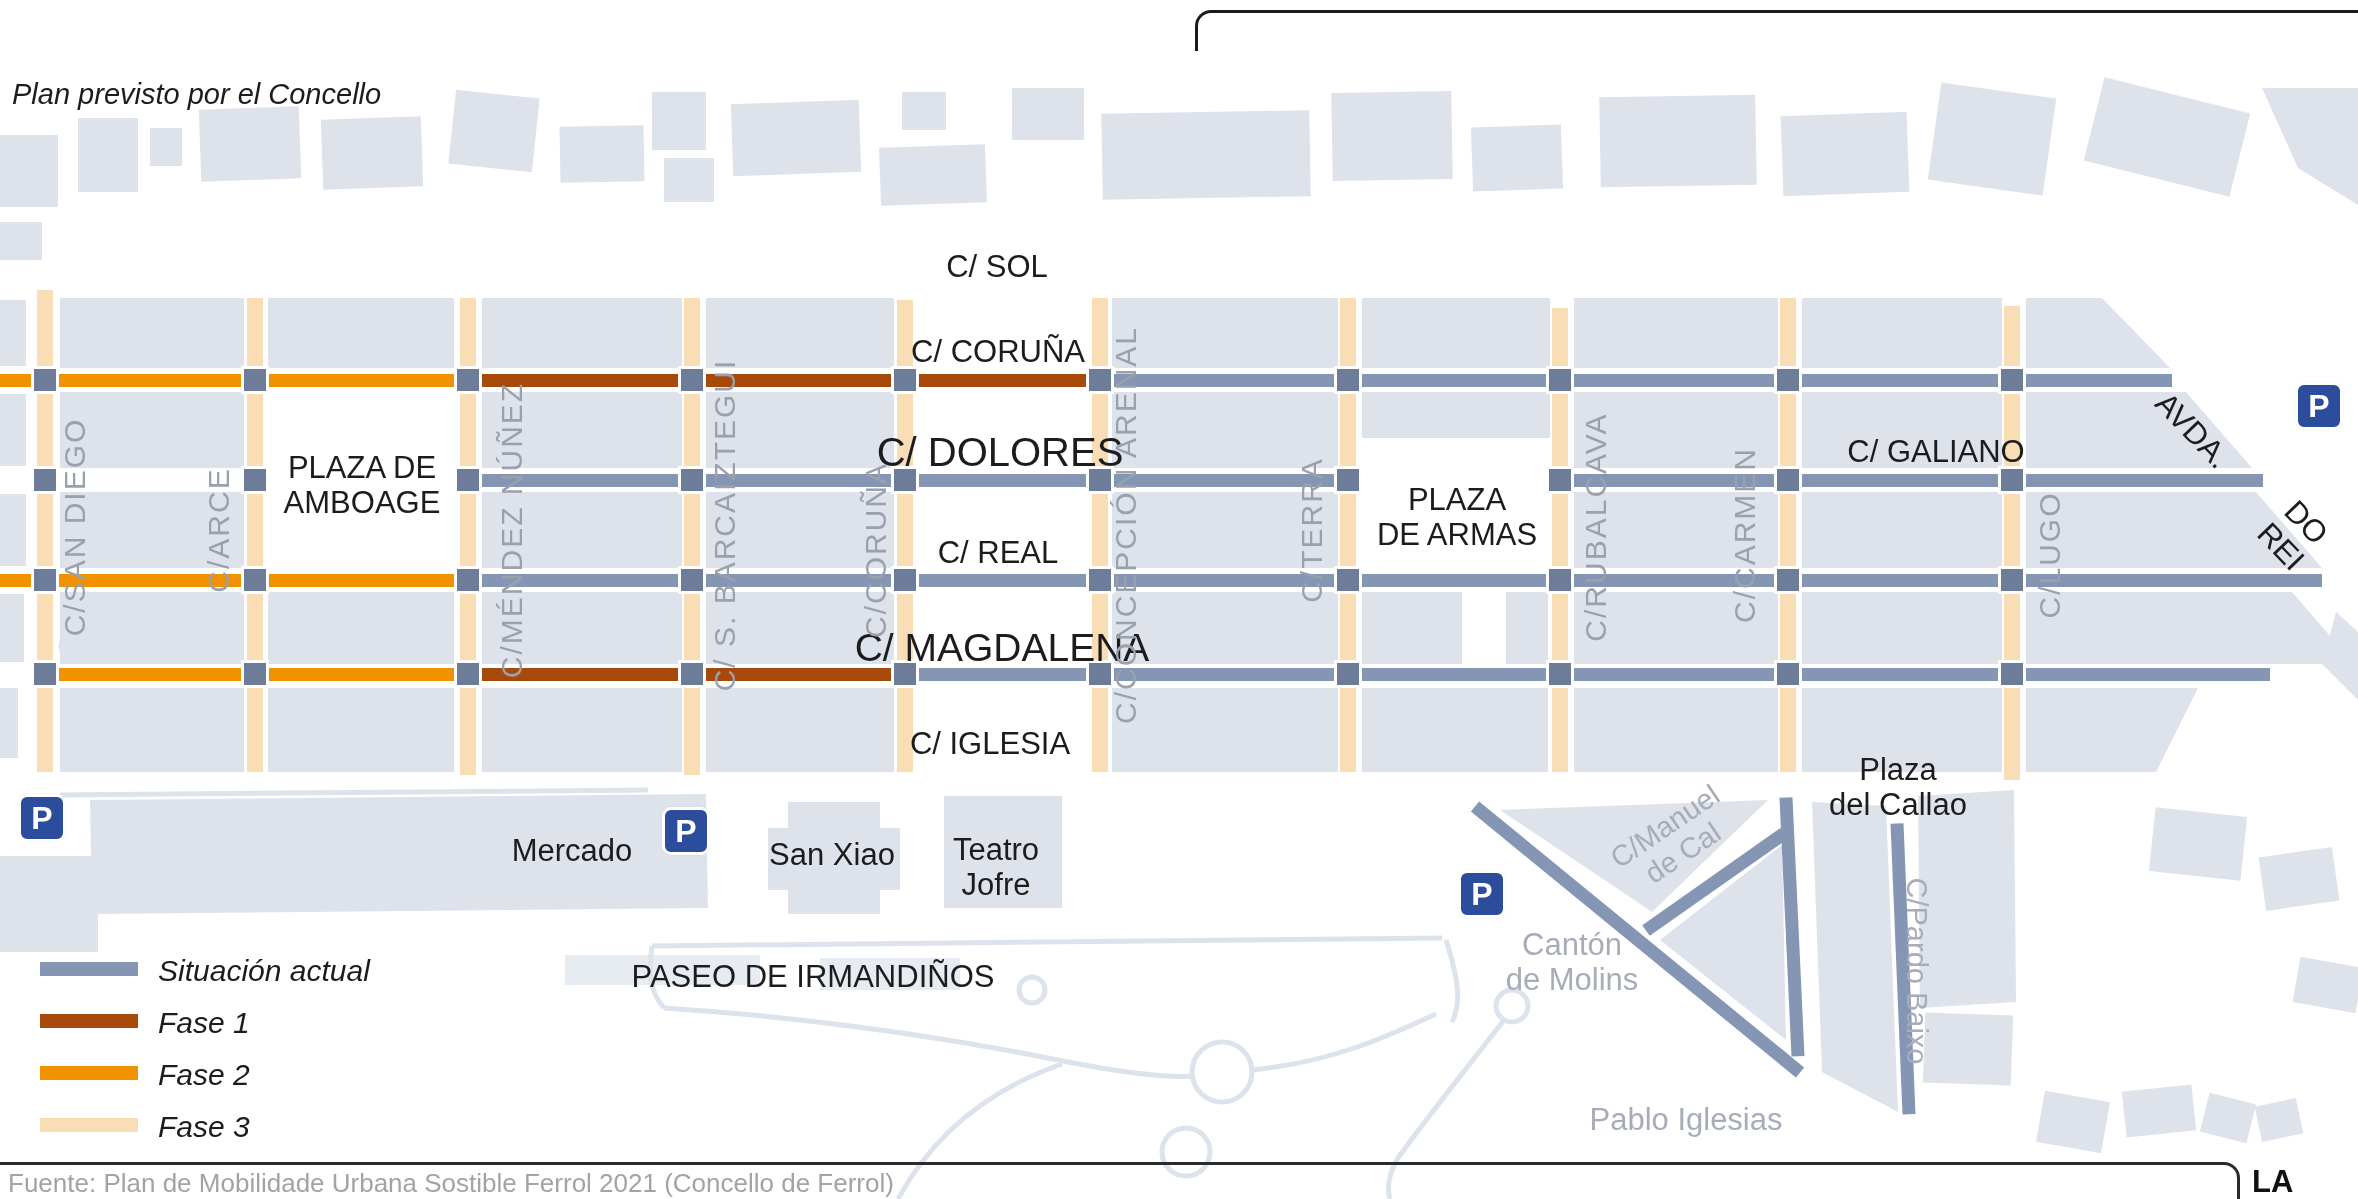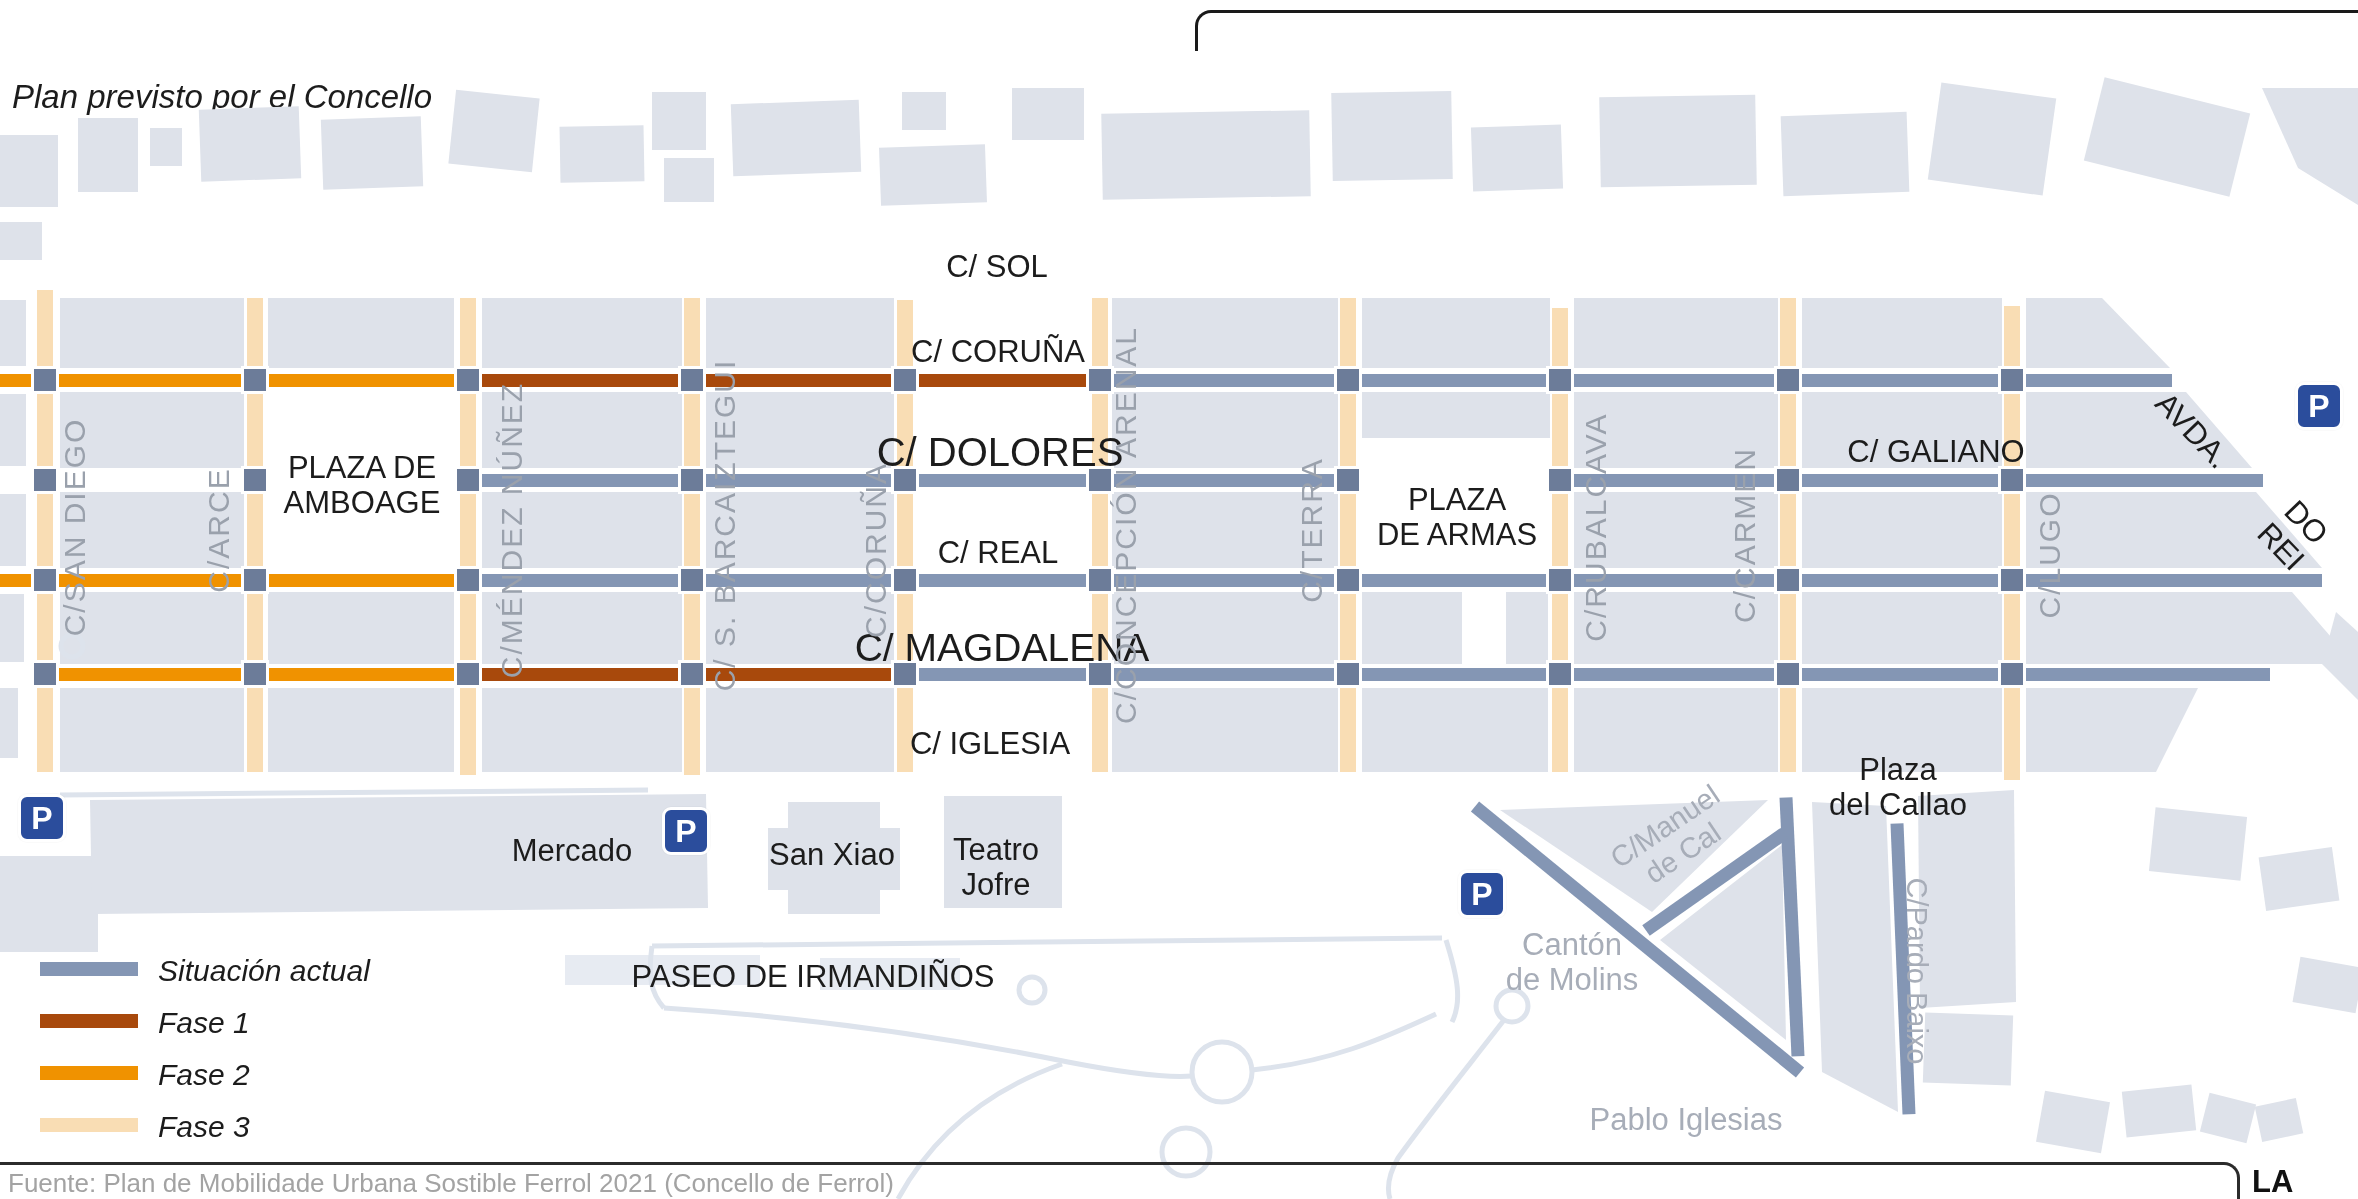--- a/index.html
+++ b/index.html
@@ -1,21 +1,21 @@
 <!DOCTYPE html>
 <html><head>
 <meta charset="utf-8">
 <style>
   html,body{margin:0;padding:0;background:#fff;}
   #page{position:relative;width:2358px;height:1199px;background:#fff;overflow:hidden;
         font-family:"Liberation Sans",sans-serif;}
   
   #title{position:absolute;left:10px;top:2px;font-family:"Liberation Serif",serif;
          font-weight:700;font-size:47px;letter-spacing:-0.5px;color:#111;}
-  #subtitle{position:absolute;left:12px;top:78px;font-style:italic;font-size:33px;color:#1c1c1c;}
+  #subtitle{position:absolute;left:12px;top:78px;font-style:italic;font-size:29px;color:#1c1c1c;}
   #title-bracket{position:absolute;left:1195px;top:10px;width:1163px;height:38px;
          border-top:3px solid #1a1a1a;border-left:3px solid #1a1a1a;border-top-left-radius:16px;}
   
   #map{position:absolute;left:0;top:0;width:2358px;height:1199px;}
   #buildings-svg{position:absolute;left:0;top:0;}
   .street-v{position:absolute;}
   .street-h{position:absolute;height:13px;}
   .street-d{position:absolute;height:13px;transform-origin:0 50%;}
   .intersection{position:absolute;width:22px;height:22px;box-shadow:0 0 0 3px #fff;}
   .map-label{position:absolute;white-space:pre-line;text-align:center;line-height:1.12;

